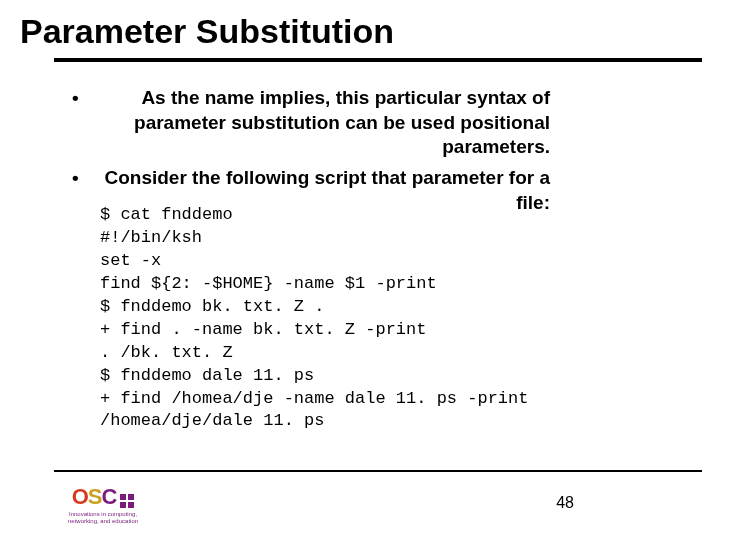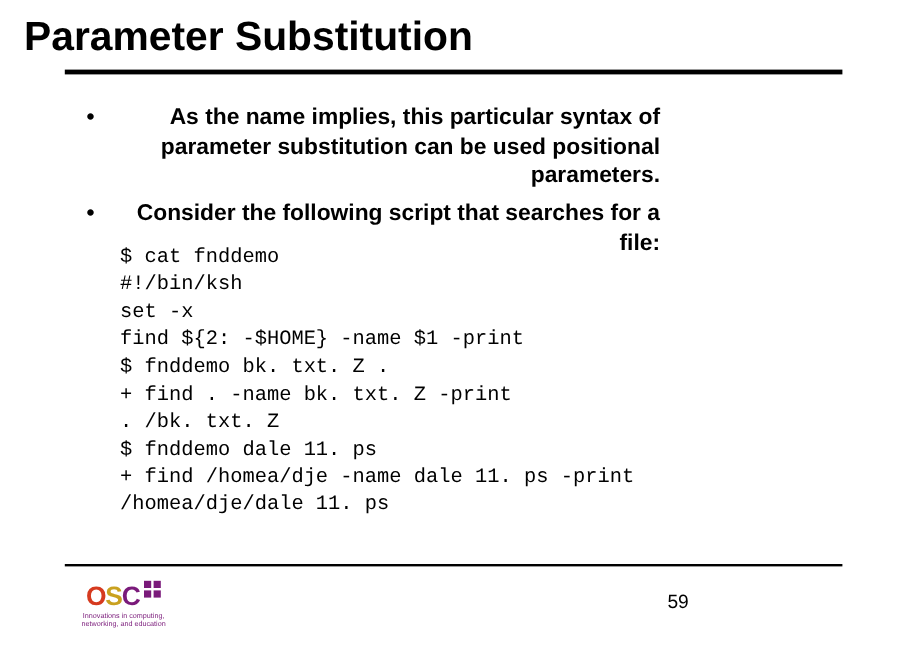--- a/index.html
+++ b/index.html
@@ -82,21 +82,21 @@
   .logo {
     position: absolute;
     left: 68px;
     bottom: 16px;
     display: flex;
     flex-direction: column;
     align-items: center;
   }
   .logo-row {
     display: flex;
-    align-items: flex-start;
+    align-items: flex-end;
   }
   .logo-sq {
     width: 6px;
     height: 6px;
     background: #7a1a7a;
     display: inline-block;
   }
   .logo-text {
     font-weight: 900;
     font-size: 22px;
@@ -129,38 +129,38 @@
   <div class="title">Parameter Substitution</div>
   <div class="title-rule"></div>
 
   <div class="bullets">
     <div class="bullet">
       <div class="dot">•</div>
       <div class="txt">As the name implies, this particular syntax of parameter substitution can be used positional parameters.</div>
     </div>
     <div class="bullet">
       <div class="dot">•</div>
-      <div class="txt">Consider the following script that searches for a file:</div>
+      <div class="txt">Consider the following script that parameter for a file:</div>
     </div>
   </div>
 
   <div class="codeblock"><span>$ cat fnddemo</span>
 <span>#!/bin/ksh</span>
 <span>set -x</span>
 <span>find ${2: -$HOME} -name $1 -print</span>
 <span>$ fnddemo bk. txt. Z .</span>
 <span>+ find . -name bk. txt. Z -print</span>
 <span>. /bk. txt. Z</span>
 <span>$ fnddemo dale 11. ps</span>
 <span>+ find /homea/dje -name dale 11. ps -print</span>
 <span>/homea/dje/dale 11. ps</span></div>
 
   <div class="bottom-rule"></div>
 
-  <div class="page-num">59</div>
+  <div class="page-num">48</div>
 
   <div class="logo">
     <div class="logo-row">
       <span class="logo-text"><span class="o">O</span><span class="s">S</span><span class="c">C</span></span>
       <span>
         <span class="logo-grid">
           <span class="logo-sq"></span>
             <span class="logo-sq"></span>
           <span class="logo-sq"></span>
             <span class="logo-sq"></span>

